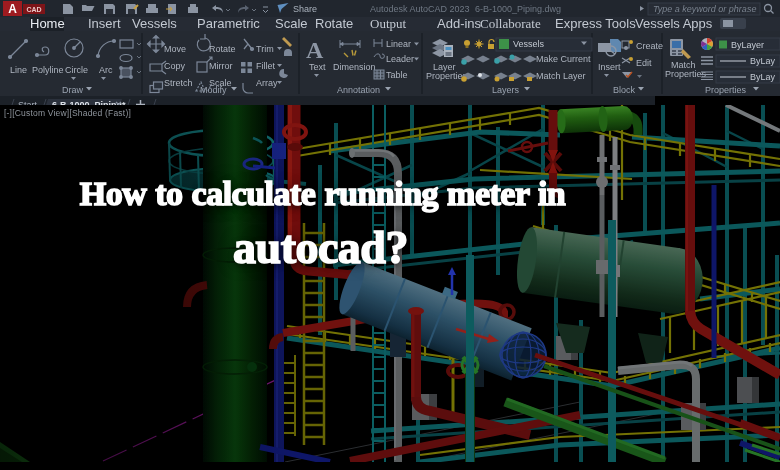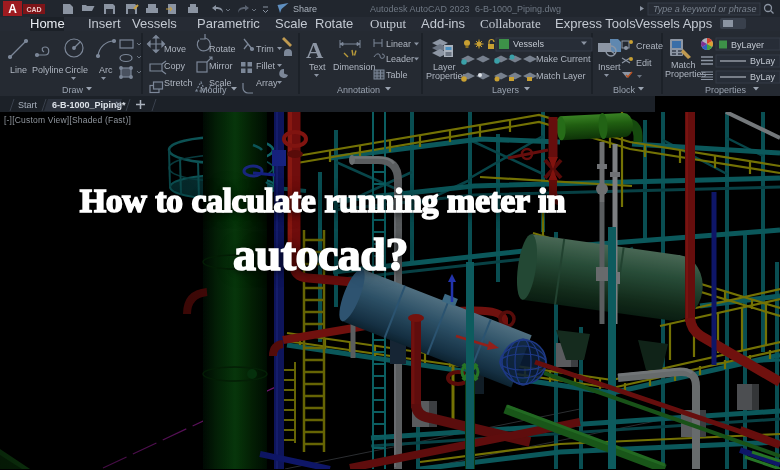--- a/index.html
+++ b/index.html
@@ -4,21 +4,21 @@
 <style>
   html,body{margin:0;padding:0;background:#000;}
   *{box-sizing:border-box;}
   #app{position:relative;width:780px;height:470px;overflow:hidden;
        font-family:"Liberation Sans",sans-serif;background:#000;}
   
   #titlebar{position:absolute;left:0;top:0;width:780px;height:17px;background:#21262e;}
   #tabsrow{position:absolute;left:0;top:17px;width:780px;height:14px;background:#262b34;}
   #ribbon{position:absolute;left:0;top:31px;width:780px;height:65px;background:#252a32;}
   #doctabs{position:absolute;left:0;top:96px;width:655px;height:17px;background:#1c2128;}
-  #viewport{position:absolute;left:0;top:112px;width:780px;height:357px;background:#4c1d95;}
+  #viewport{position:absolute;left:0;top:105px;width:780px;height:357px;background:#4c1d95;}
   .tab{position:absolute;top:0;height:14px;line-height:14px;font-size:13px;color:#c3c9d2;padding:0 0;margin-left:25px;}
 </style>
 </head>
 <body>
 <div id="app">
   <div id="titlebar">
     <svg width="780" height="17" style="position:absolute;left:0;top:0">
 
       <rect x="3" y="1" width="19" height="15" fill="#9e1b20"></rect>
       <text x="12.5" y="13" font-size="12" font-weight="bold" fill="#fff" text-anchor="middle" font-family="Liberation Sans">A</text>
@@ -67,21 +67,21 @@
     </svg>
   </div>
   <div id="tabsrow">
     <div class="tab" style="left:5px;width:34px;text-align:center;background:#1b2027;color:#e8ecf2;">Home</div>
     <div class="tab" style="left:63px;">Insert</div>
     <div class="tab" style="left:107px;">Vessels</div>
     <div class="tab" style="left:172px;text-align:center;">Parametric</div>
     <div class="tab" style="left:250px;">Scale</div>
     <div class="tab" style="left:290px;">Rotate</div>
     <div class="tab" style="left:345px;font-family:Liberation Serif, serif;">Output</div>
-    <div class="tab" style="left:396px;">Add-ins</div>
+    <div class="tab" style="left:412px;">Add-ins</div>
     <div class="tab" style="left:455px;font-family:Liberation Serif, serif;">Collaborate</div>
     <div class="tab" style="left:530px;">Express Tools</div>
     <div class="tab" style="left:610px;">Vessels Apps</div>
     <div class="tab" style="left:695px;width:26px;background:#39404c;height:11px;top:1px;border-radius:2px;">
         <span style="display:block;width:10px;height:7px;background:#8b94a2;margin:2px 3px;"></span>
       </div>
   </div>
   <div id="ribbon">
     <svg width="780" height="65" style="position:absolute;left:0;top:0" font-family="Liberation Sans">
 

